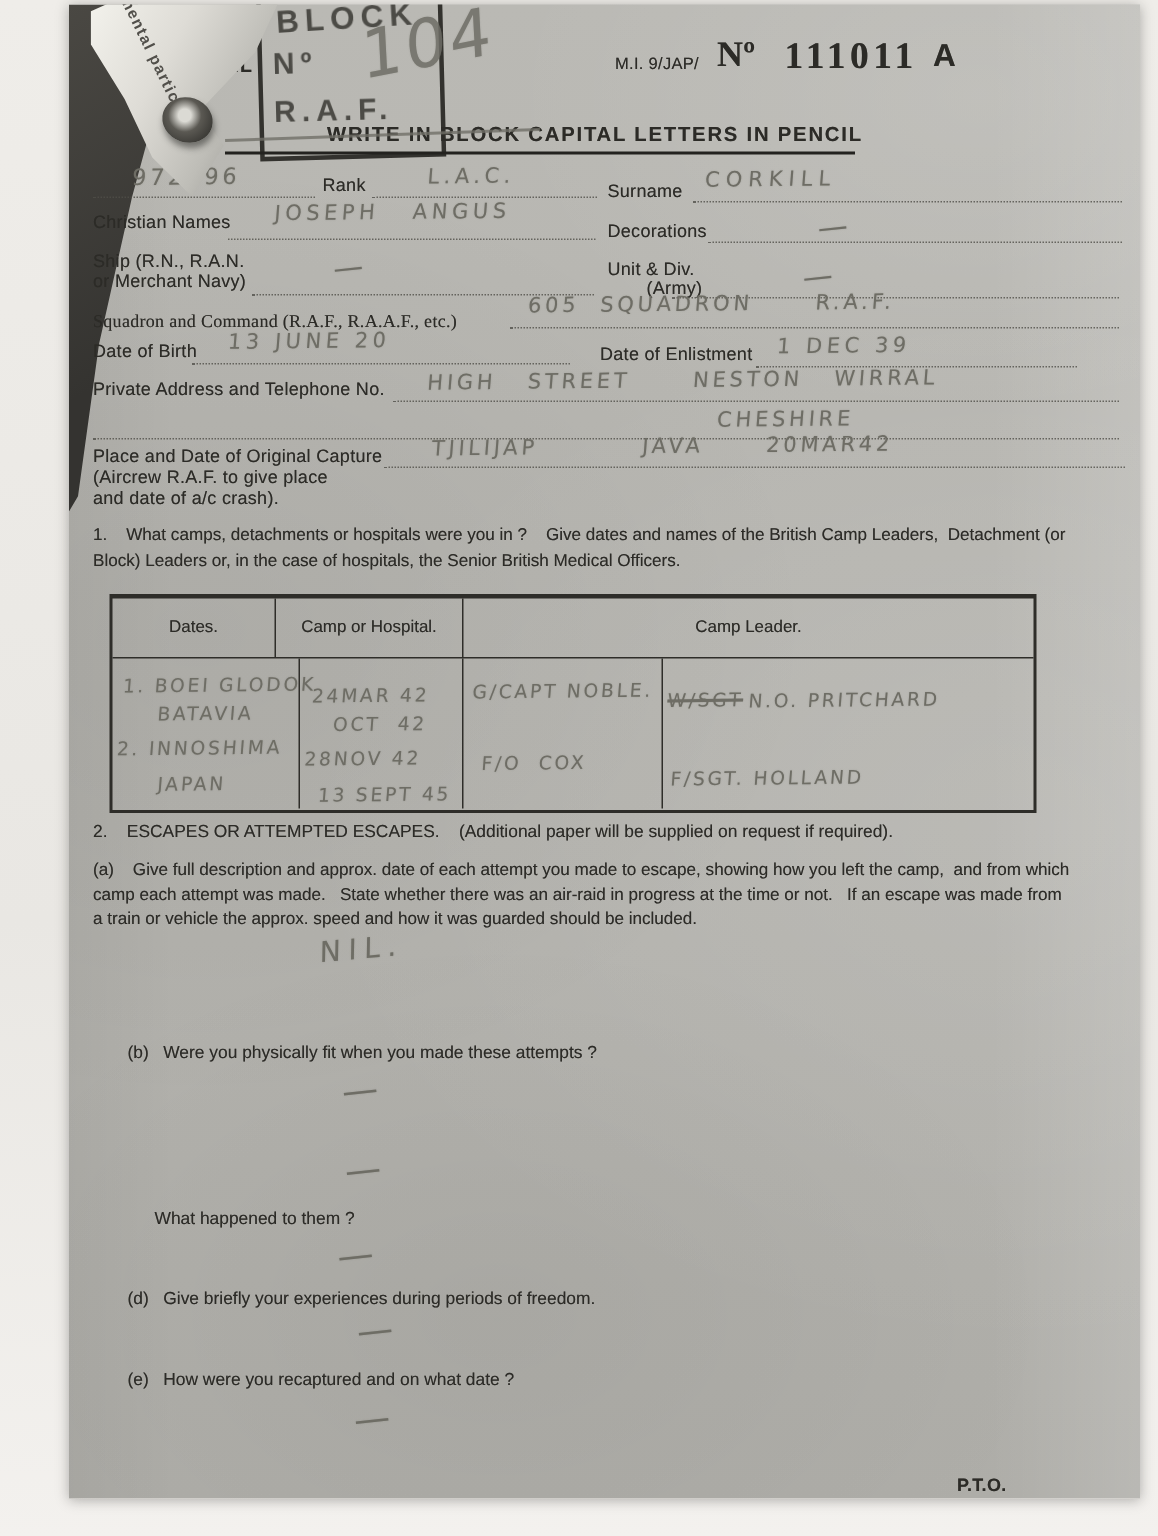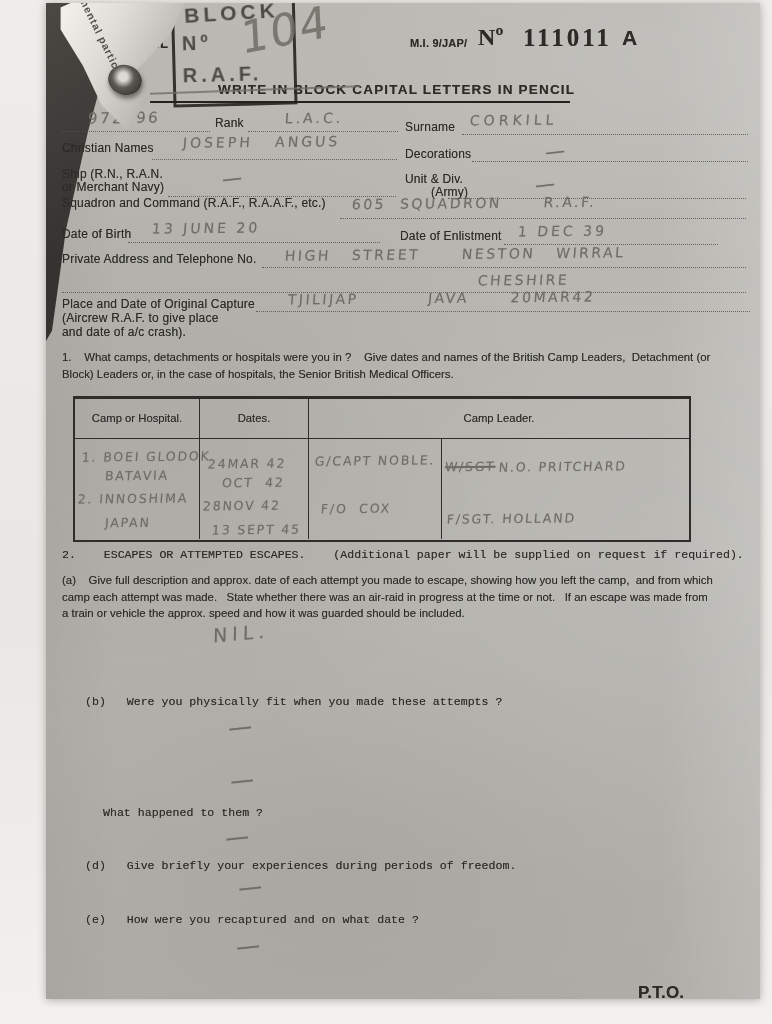--- a/index.html
+++ b/index.html
@@ -17,21 +17,21 @@
       radial-gradient(ellipse 380px 260px at 40% 88%, rgba(0,0,0,.045), transparent),
       linear-gradient(90deg, rgba(0,0,0,.04) 0%, transparent 10%, transparent 86%, rgba(255,255,255,.14) 100%),
       linear-gradient(180deg,#bab9b4 0%,#b4b3ae 55%,#aeada8 100%);
     box-shadow:0 1px 8px rgba(40,40,38,.35);
   }
   .lbl{position:absolute;font-size:12px;color:#2c2b27;letter-spacing:.2px;
        text-shadow:0 0 .4px rgba(44,43,39,.55);white-space:pre;}
   .para{position:absolute;font-size:11.4px;color:#2c2b27;line-height:1.45;
         text-shadow:0 0 .4px rgba(44,43,39,.5);white-space:pre-wrap;}
   .item{position:absolute;font-size:11.6px;color:#2c2b27;
-        text-shadow:0 0 .4px rgba(44,43,39,.5);white-space:pre;font-family:Liberation Mono, monospace;}
+        text-shadow:0 0 .4px rgba(44,43,39,.5);white-space:pre;}
   .pencil{position:absolute;font-family:"DejaVu Sans",sans-serif;color:#6e6d65;
         font-size:14px;letter-spacing:2.5px;white-space:pre;
         transform:skewX(-5deg) rotate(-.6deg);
         text-shadow:0 0 1px rgba(110,109,101,.4);}
   .dash{font-size:24px;line-height:1;letter-spacing:0;transform:rotate(-6deg);}
   .dotl{position:absolute;height:0;border-bottom:1.6px dotted #504f49;opacity:.8;}
   .stamp{position:absolute;font-weight:bold;color:#3d3c37;opacity:.88;
          letter-spacing:4px;filter:blur(.3px);font-size:20px;}
   .rule{position:absolute;height:0;}
   
@@ -76,21 +76,21 @@
   </div>
   <div id="grommet"></div>
 
   <div id="stamp-box">
     <span class="stamp" style="left:10px;top:10px;font-size:21px;transform:rotate(-2deg);">BLOCK</span>
     <span class="stamp" style="left:7px;top:40px;">Nº</span>
     <span class="stamp" style="left:7px;top:72px;">R.A.F.</span>
   </div>
   <span class="pencil" style="left:194px;top:1px;font-size:44px;letter-spacing:2px;transform:rotate(-11deg) skewX(-8deg);opacity:.85;">104</span>
 
-  <span class="lbl" style="left:364px;top:34px;font-size:11px;font-weight:bold;">M.I. 9/JAP/</span>
+  <span class="lbl" style="left:364px;top:34px;font-size:11px;font-weight:normal;">M.I. 9/JAP/</span>
   <span class="lbl" style="left:432px;top:21px;font-family:'Liberation Serif',serif;font-size:24px;font-weight:bold;">Nº</span>
   <span class="lbl" style="left:477px;top:21px;font-family:'Liberation Serif',serif;font-size:25px;font-weight:600;letter-spacing:3px;">111011</span>
   <span class="lbl" style="left:576px;top:23px;font-size:21px;font-weight:bold;">A</span>
 
   <span class="lbl" style="left:172px;top:79px;font-size:13.5px;font-weight:bold;letter-spacing:1.2px;">WRITE IN BLOCK CAPITAL LETTERS IN PENCIL</span>
   <div class="rule" style="left:104px;top:98px;width:420px;border-top:2px solid #23221f;position:absolute;"></div>
   <div class="rule" style="left:104px;top:86px;width:210px;border-top:2.5px solid #716f68;opacity:.8;transform:rotate(-2deg);position:absolute;"></div>
 
   <span class="pencil" style="left:42px;top:106px;font-size:15px;">972796</span>
   <div class="dotl" style="left:16px;top:128px;width:148px;"></div>
@@ -114,21 +114,21 @@
   <span class="lbl" style="left:16px;top:164px;">Ship (R.N., R.A.N.</span>
   <span class="lbl" style="left:16px;top:177px;">or Merchant Navy)</span>
   <div class="dotl" style="left:122px;top:193px;width:228px;"></div>
   <span class="pencil dash" style="left:176px;top:165px;font-size:20px;">—</span>
 
   <span class="lbl" style="left:359px;top:169px;">Unit &amp; Div.</span>
   <span class="lbl" style="left:359px;top:182px;margin-left:26px;">(Army)</span>
   <div class="dotl" style="left:402px;top:195px;width:298px;"></div>
   <span class="pencil dash" style="left:489px;top:171px;font-size:20px;">—</span>
 
-  <span class="lbl" style="left:16px;top:193px;">Squadron and Command (R.A.F., R.A.A.F., etc.)</span>
+  <span class="lbl" style="left:16px;top:204px;font-family:Liberation Serif, serif;">Squadron and Command (R.A.F., R.A.A.F., etc.)</span>
   <div class="dotl" style="left:294px;top:215px;width:406px;"></div>
   <span class="pencil" style="left:306px;top:192px;">605  SQUADRON      R.A.F.</span>
 
   <span class="lbl" style="left:16px;top:224px;">Date of Birth</span>
   <div class="dotl" style="left:82px;top:239px;width:252px;"></div>
   <span class="pencil" style="left:106px;top:217px;letter-spacing:3px;">13 JUNE 20</span>
 
   <span class="lbl" style="left:354px;top:226px;">Date of Enlistment</span>
   <div class="dotl" style="left:458px;top:241px;width:214px;"></div>
   <span class="pencil" style="left:472px;top:220px;letter-spacing:3px;">1 DEC 39</span>
@@ -142,22 +142,22 @@
   <span class="lbl" style="left:16px;top:294px;">Place and Date of Original Capture</span>
   <div class="dotl" style="left:210px;top:308px;width:494px;"></div>
   <span class="pencil" style="left:242px;top:287px;">TJILIJAP          JAVA      20MAR42</span>
   <span class="lbl" style="left:16px;top:308px;">(Aircrew R.A.F. to give place</span>
   <span class="lbl" style="left:16px;top:322px;">and date of a/c crash).</span>
 
   <div class="para" style="left:16px;top:346px;width:652px;">1.    What camps, detachments or hospitals were you in ?    Give dates and names of the British Camp Leaders,  Detachment (or Block) Leaders or, in the case of hospitals, the Senior British Medical Officers.</div>
 
   <div id="camps-table">
     <div class="trow thead">
+      <div class="tcell tc2">Dates.</div>
       <div class="tcell tc1">Camp or Hospital.</div>
-      <div class="tcell tc2">Dates.</div>
       <div class="tcell tc3">Camp Leader.</div>
     </div>
     <div class="trow tbodyr">
       <div class="tcell tc1"></div>
       <div class="tcell tc2"></div>
       <div class="tcell tc3"></div>
       <div class="tcell"></div>
     </div>
     <span class="pencil tpencil" style="left:7px;top:50px;">1. BOEI GLODOK</span>
     <span class="pencil tpencil" style="left:30px;top:69px;">BATAVIA</span>
@@ -185,14 +185,14 @@
 
   <span class="item" style="left:57px;top:803px;">What happened to them ?</span>
   <span class="pencil dash" style="left:179px;top:822px;">—</span>
 
   <span class="item" style="left:39px;top:856px;">(d)   Give briefly your experiences during periods of freedom.</span>
   <span class="pencil dash" style="left:192px;top:872px;">—</span>
 
   <span class="item" style="left:39px;top:910px;">(e)   How were you recaptured and on what date ?</span>
   <span class="pencil dash" style="left:190px;top:931px;">—</span>
 
-  <span class="lbl" style="left:592px;top:980px;font-weight:bold;font-size:17px;">P.T.O.</span>
+  <span class="lbl" style="left:592px;top:980px;font-weight:bold;font-size:12px;">P.T.O.</span>
 </div>
 
 </body></html>

